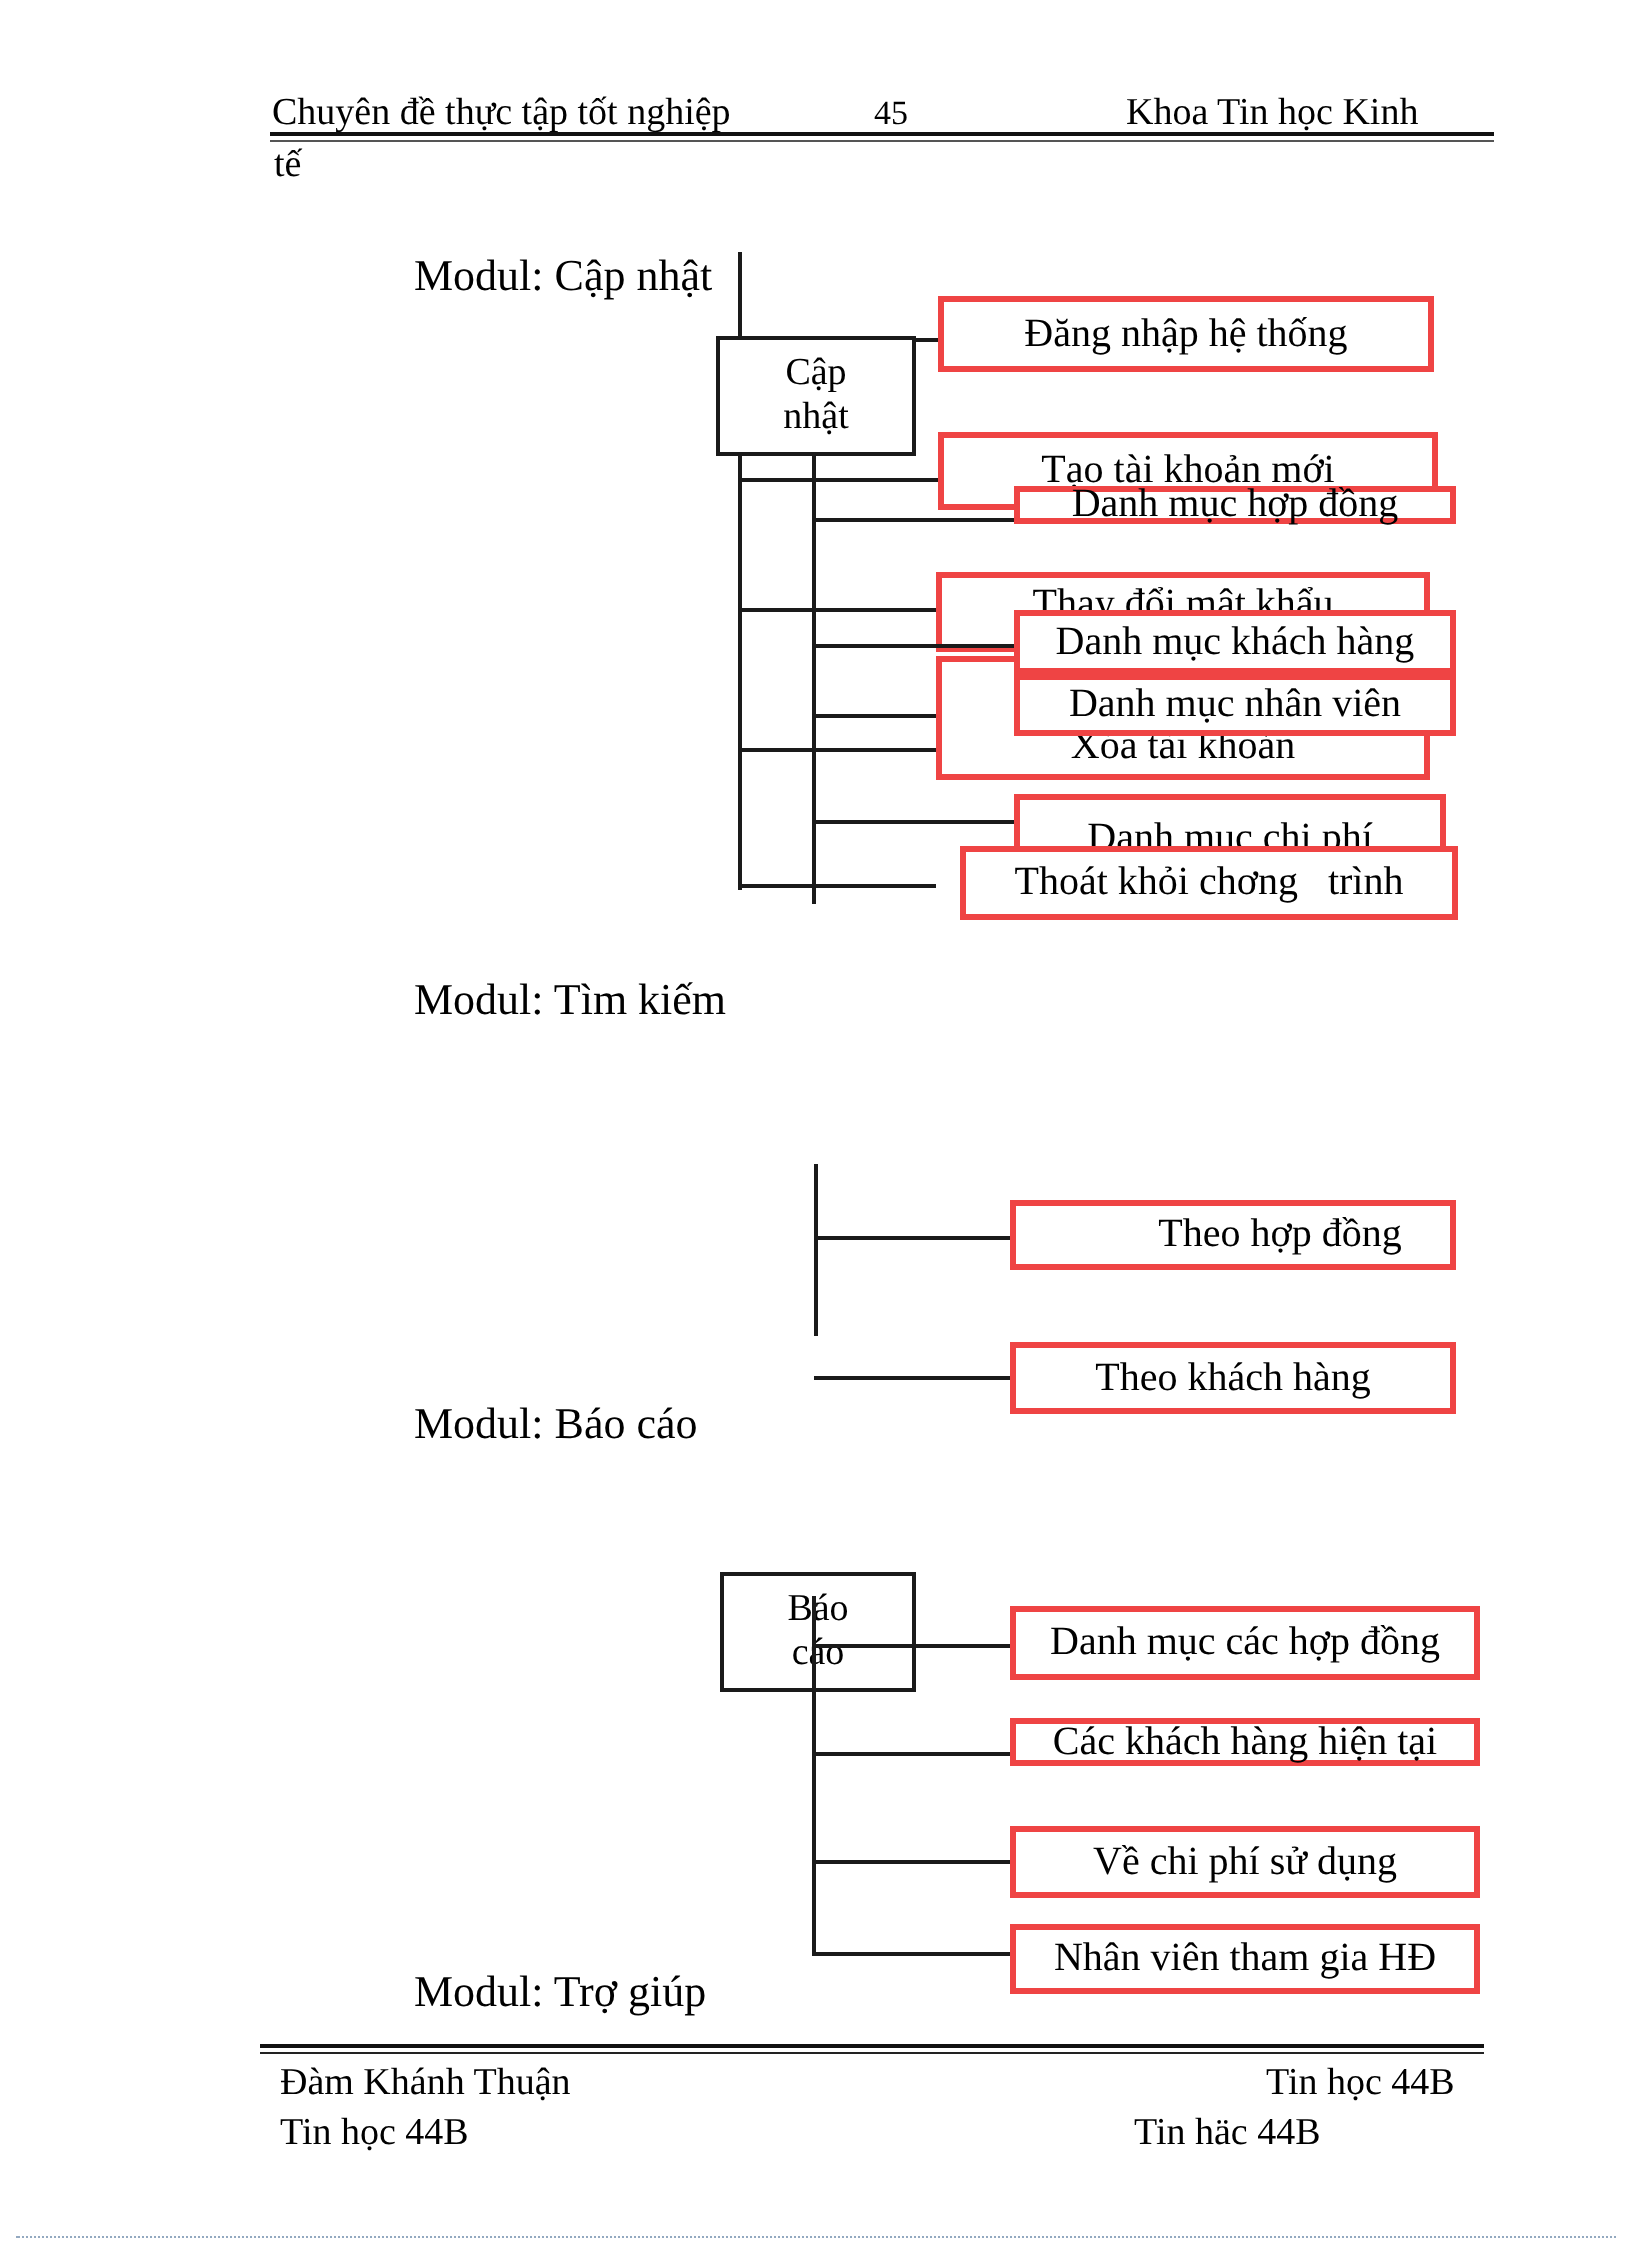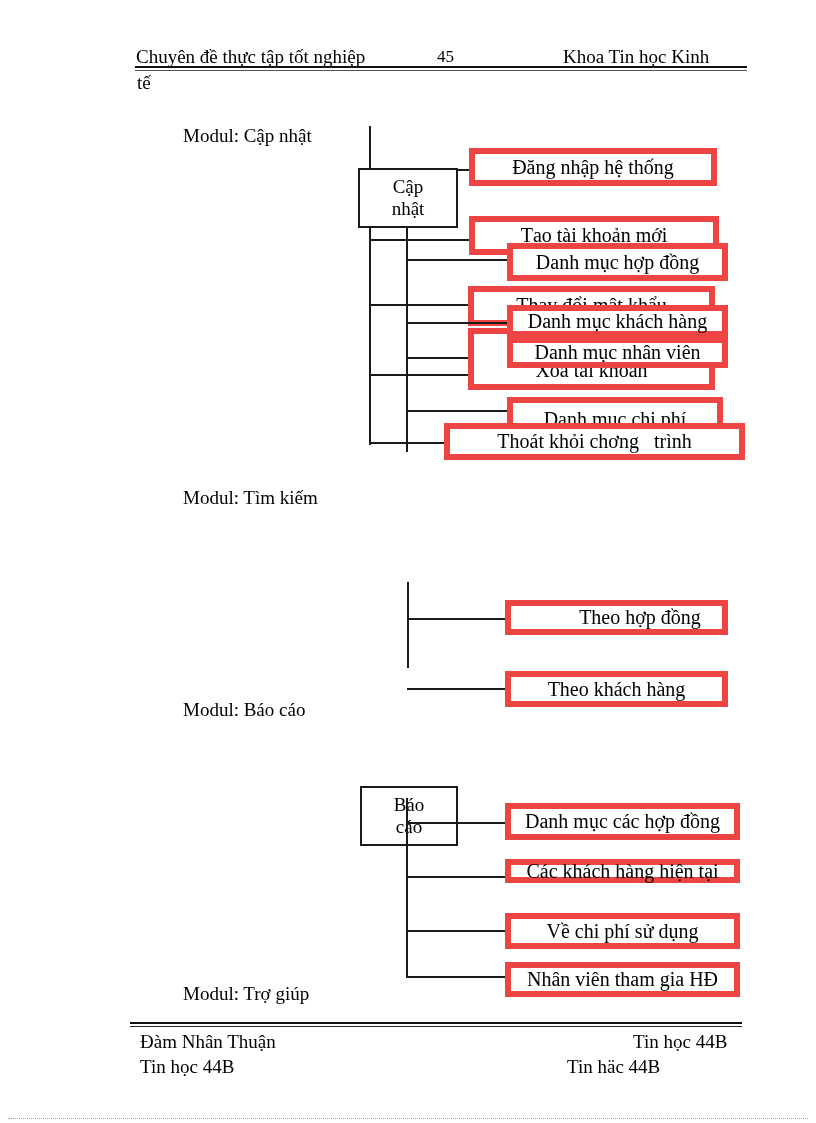--- a/index.html
+++ b/index.html
@@ -12,30 +12,30 @@
     font-family:"Liberation Serif","DejaVu Serif",serif;
     color:#000000;
     overflow:hidden;
   }
   .abs{position:absolute;box-sizing:border-box;}
   
   .hdr-text{font-size:19px;white-space:nowrap;}
   .hdr-num{font-size:17px;}
   .rule{background:#111;}
   
-  .mod-label{font-size:19px;white-space:nowrap;}
+  .mod-label{font-size:22px;white-space:nowrap;margin-left:24px;}
   
   .rbox{
     border:2px solid #1a1a1a;background:#fff;
     display:flex;flex-direction:column;align-items:center;justify-content:center;
     font-size:19px;line-height:1.14;text-align:center;z-index:2;
   }
   
   .bbox{
-    border:6px solid #ef4444;background:#fff;
+    border:3px solid #ef4444;background:#fff;
     display:flex;align-items:center;justify-content:center;
     font-size:20px;white-space:pre;text-align:center;
   }
   .bbox.top{align-items:flex-start;padding-top:2px;}
   .bbox.top3{align-items:center;padding-top:3px;}
   .bbox.bottom{align-items:flex-end;padding-bottom:2px;}
   
   .hline,.vline{background:#1a1a1a;z-index:2;}
   
   .ftr-text{font-size:19px;white-space:nowrap;}
@@ -75,39 +75,39 @@
   <div class="abs hline" style="left:369px;top:374px;width:99px;height:2px;"></div>
   <div class="abs hline" style="left:406px;top:410px;width:101px;height:2px;"></div>
   <div class="abs hline" style="left:369px;top:442px;width:99px;height:2px;"></div>
 
   <div class="abs bbox" style="left:469px;top:148px;width:248px;height:38px;z-index:4;">
     <span>Đăng nhập hệ thống</span>
   </div>
   <div class="abs bbox" style="left:469px;top:216px;width:250px;height:39px;z-index:1;">
     <span>Tạo tài khoản mới</span>
   </div>
-  <div class="abs bbox" style="left:507px;top:243px;width:221px;height:38px;z-index:4;">
+  <div class="abs bbox" style="left:507px;top:243px;width:221px;height:19px;z-index:4;">
     <span>Danh mục hợp đồng</span>
   </div>
   <div class="abs bbox top" style="left:468px;top:286px;width:247px;height:40px;z-index:1;">
     <span>Thay đổi mật khẩu</span>
   </div>
   <div class="abs bbox" style="left:507px;top:305px;width:221px;height:32px;z-index:5;">
     <span>Danh mục khách hàng</span>
   </div>
   <div class="abs bbox" style="left:507px;top:337px;width:221px;height:31px;z-index:5;text-align:center;">
     <span>Danh mục nhân viên</span>
   </div>
   <div class="abs bbox bottom" style="left:468px;top:328px;width:247px;height:62px;z-index:3;">
     <span>Xóa tài khoản</span>
   </div>
   <div class="abs bbox top3" style="left:507px;top:397px;width:216px;height:41px;z-index:3;">
     <span>Danh mục chi phí</span>
   </div>
-  <div class="abs bbox" style="left:444px;top:423px;width:301px;height:37px;z-index:6;">
+  <div class="abs bbox" style="left:480px;top:423px;width:249px;height:37px;z-index:6;">
     <span>Thoát khỏi chơng   trình</span>
   </div>
 
   <span class="abs mod-label" style="left:183px;top:487px;">Modul: Tìm kiếm</span>
 
 
   <div class="abs vline" style="left:407px;top:582px;width:2px;height:86px;"></div>
   <div class="abs hline" style="left:407px;top:618px;width:98px;height:2px;"></div>
   <div class="abs hline" style="left:407px;top:688px;width:98px;height:2px;"></div>
 
@@ -140,20 +140,20 @@
   <div class="abs bbox" style="left:505px;top:913px;width:235px;height:36px;">
     <span>Về chi phí sử dụng</span>
   </div>
   <div class="abs bbox" style="left:505px;top:962px;width:235px;height:35px;">
     <span>Nhân viên tham gia HĐ</span>
   </div>
 
   <span class="abs mod-label" style="left:183px;top:983px;">Modul: Trợ giúp</span>
 
   <div class="abs dbl-rule" style="left:130px;top:1022px;width:612px;"></div>
-  <span class="abs ftr-text" style="left:140px;top:1031px;">Đàm Nhân Thuận</span>
+  <span class="abs ftr-text" style="left:140px;top:1031px;">Đàm Khánh Thuận</span>
   <span class="abs ftr-text" style="left:633px;top:1031px;">Tin học 44B</span>
   <span class="abs ftr-text" style="left:140px;top:1056px;">Tin học 44B</span>
   <span class="abs ftr-text" style="left:567px;top:1056px;">Tin häc 44B</span>
 
   <div class="abs dotted-rule" style="left:8px;top:1118px;width:800px;"></div>
 
 </div>
 
 </body></html>

